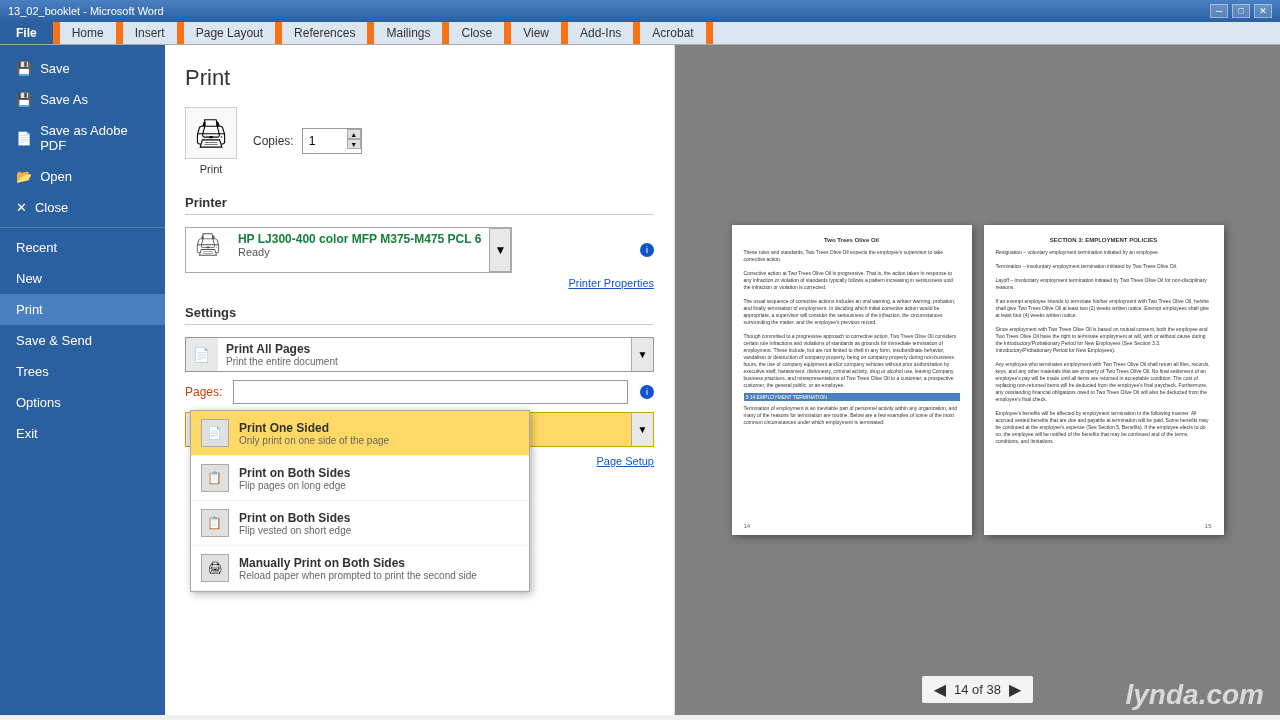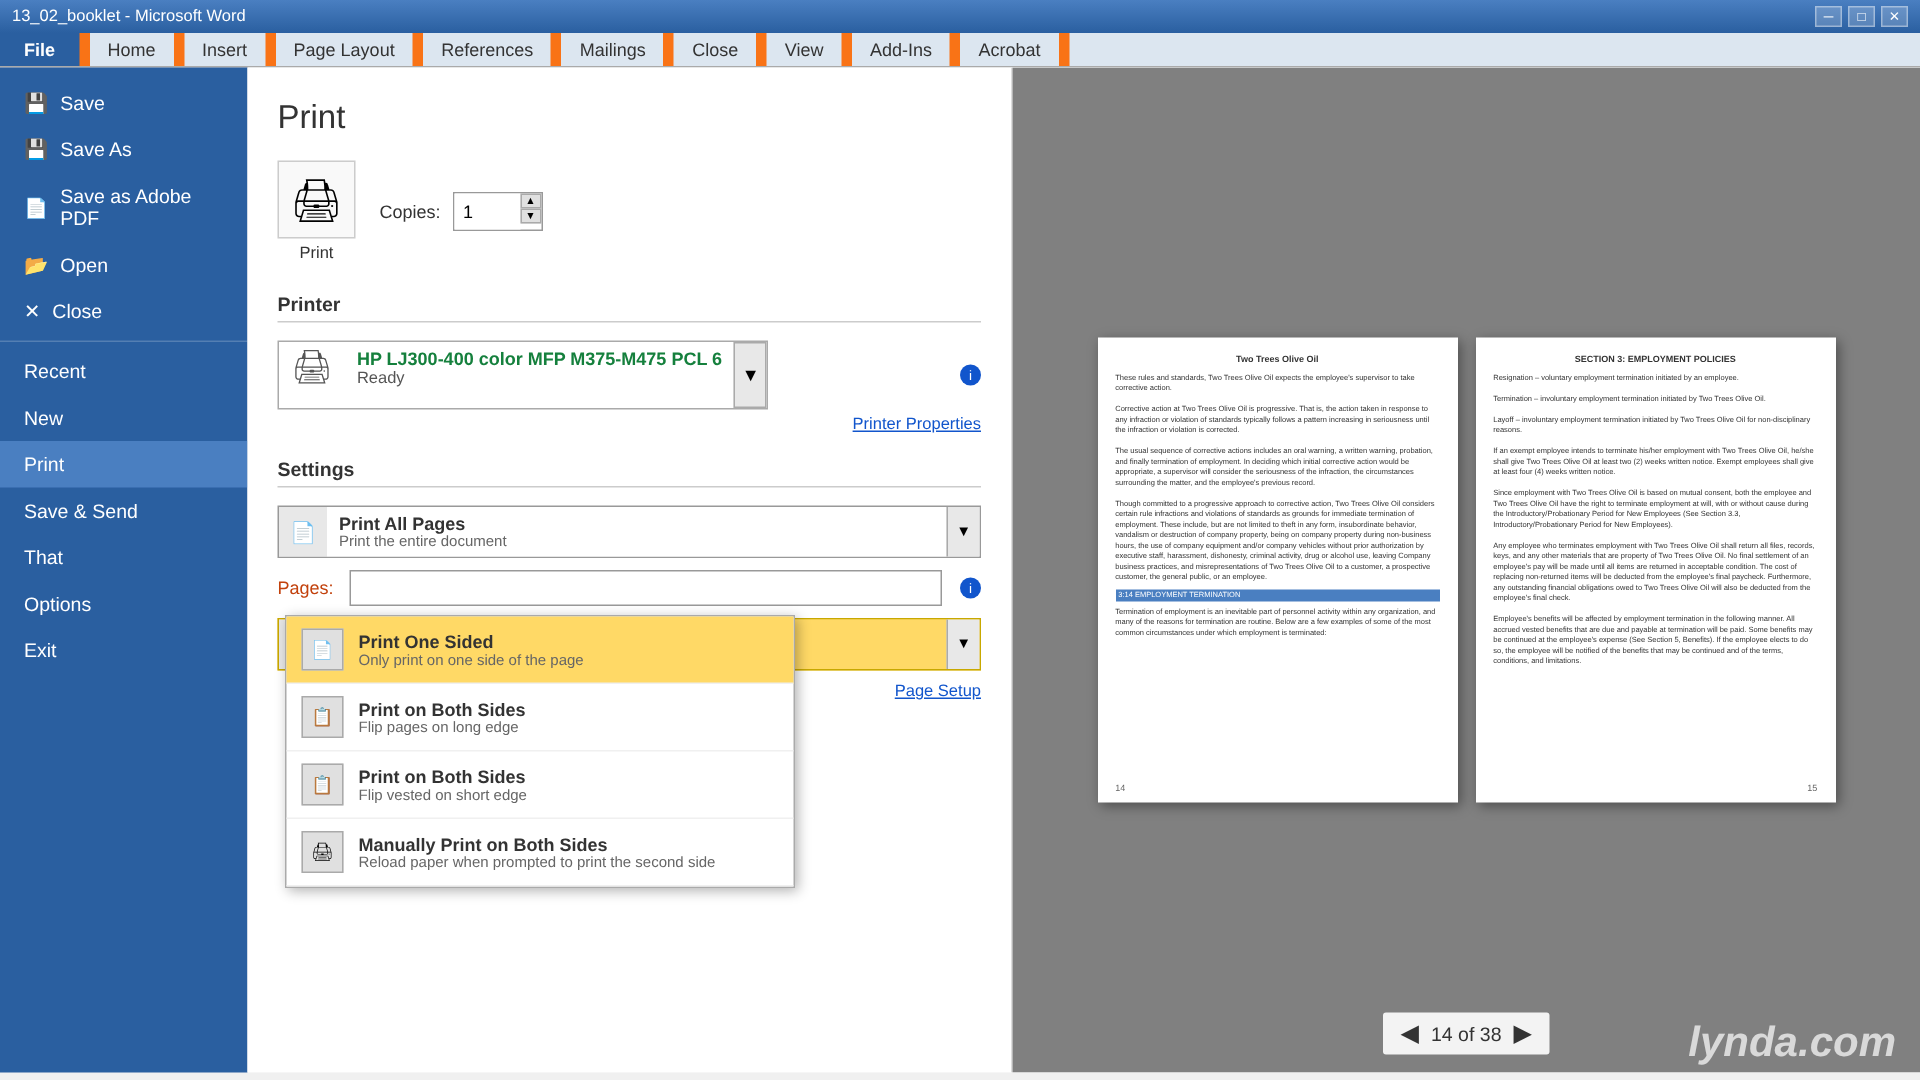--- a/index.html
+++ b/index.html
@@ -157,21 +157,21 @@
     <div class="backstage-item">
       <span>New</span>
     </div>
     <div class="backstage-item print-active">
       <span>Print</span>
     </div>
     <div class="backstage-item">
       <span>Save &amp; Send</span>
     </div>
     <div class="backstage-item">
-      <span>That</span>
+      <span>Trees</span>
     </div>
     <div class="backstage-item">
       <span>Options</span>
     </div>
     <div class="backstage-item">
       <span>Exit</span>
     </div>
   </div>
 
   <div class="main-content">

